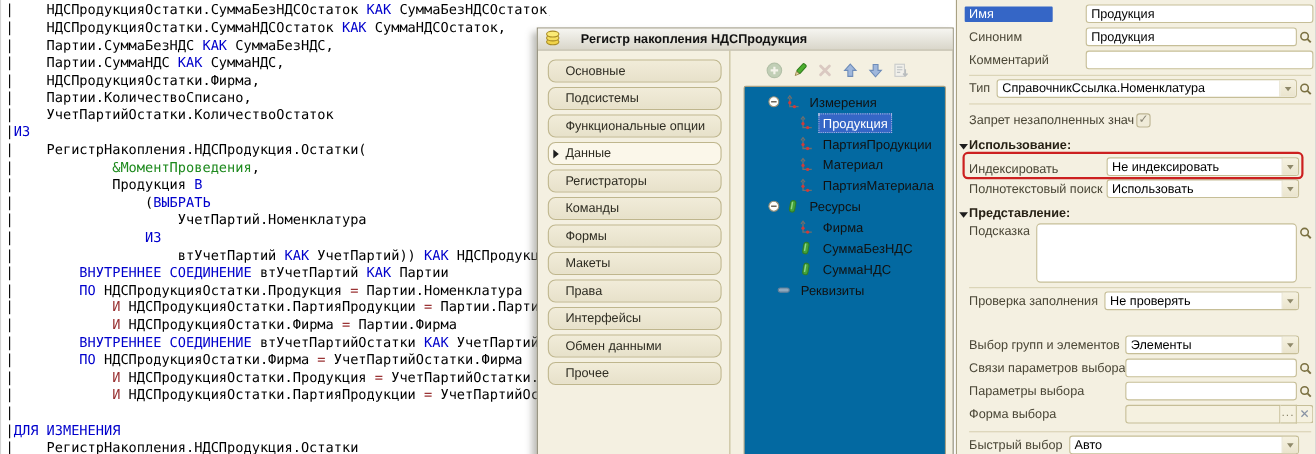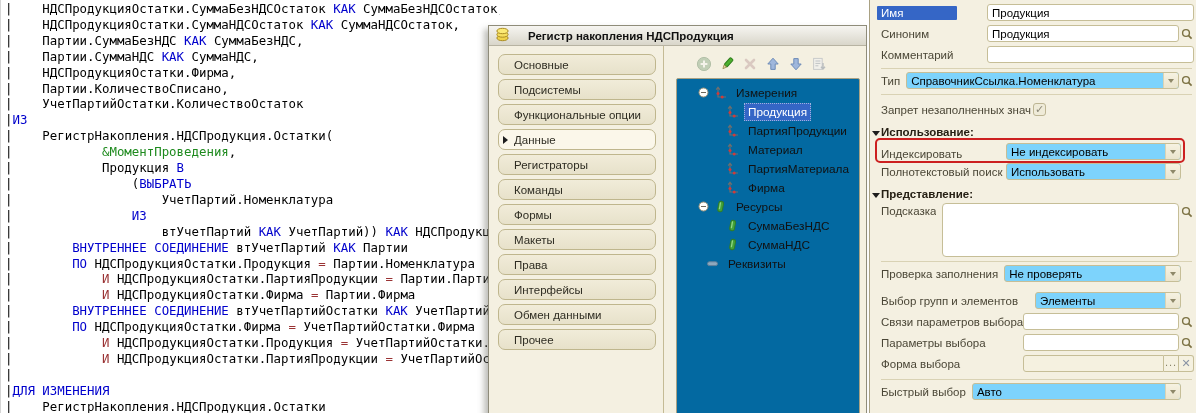--- a/index.html
+++ b/index.html
@@ -56,21 +56,21 @@
     border-left:1px solid var(--border-dark);padding:1px 2px 0 11px;font-size:11.5px;color:var(--label);z-index:3;}
   .prow{display:flex;align-items:center;min-height:19px;margin-top:2px;}
   .prow.top{align-items:flex-start;}
   .plabel{flex:none;white-space:nowrap;overflow:hidden;}
   .plabel.auto{margin-right:6px;}
   .lw1{width:106px;} .lw2{width:125px;} .lw3{width:142px;}
   .plabel.sel{background:var(--sel-blue);color:#fff;padding:1px 4px;margin-left:-4px;width:80px;border-radius:1px;}
   .pinput{flex:1;min-width:0;height:17px;border:1px solid var(--border-tan);border-radius:3px;background:#fff;
     padding:0 4px;display:flex;align-items:center;color:#000;}
   .pinput.dis{background:#F5F1E0;}
-  .pselect{flex:1;min-width:0;height:17px;border:1px solid var(--border-tan);border-radius:3px;background:#7dd3fc;
+  .pselect{flex:1;min-width:0;height:17px;border:1px solid var(--border-tan);border-radius:3px;background:#ffffff;
     display:flex;align-items:stretch;color:#000;}
   .pselect .val{flex:1;min-width:0;padding:0 4px;display:flex;align-items:center;white-space:nowrap;overflow:hidden;}
   .dd{width:15px;flex:none;border-left:1px solid #D9D3B4;background:linear-gradient(#F6F2E1,#EAE4CD);
     display:flex;align-items:center;justify-content:center;border-radius:0 2px 2px 0;}
   .dd::after{content:"";width:0;height:0;border-top:4px solid #8E8869;border-left:3.5px solid transparent;border-right:3.5px solid transparent;}
   .pr13{margin-right:13px;}
   .qbtn{width:14px;height:16px;flex:none;display:inline-flex;align-items:center;justify-content:center;margin-left:1px;}
   .psep{height:1px;background:#D9D2B4;margin:4px 2px 2px 0;}
   .psection{font-weight:bold;color:#262014;margin:6px 0 1px -9px;display:flex;align-items:center;height:14px;}
   .psection .tri{width:9px;display:inline-flex;}
@@ -246,48 +246,48 @@
                 <svg width="13" height="13" viewBox="0 0 13 13">
                   <path d="M4 3 L4 11 L12 11" stroke="#6E6E6E" stroke-width="1.2" fill="none"></path>
                   <path d="M2.2 3.6 L4 1.2 L5.8 3.6" stroke="#6E6E6E" stroke-width="1.2" fill="none"></path>
                   <circle cx="4" cy="7.4" r="1.5" fill="#D03A3A"></circle>
                   <circle cx="8.2" cy="11" r="1.5" fill="#D03A3A"></circle>
                 </svg>
               </span>
               <span class="tree-label">ПартияМатериала</span>
             </div>
             <div class="tree-item">
-              <span class="spacer" style="width: 34px;"></span>
-              <span class="t-icon">
-                <svg width="13" height="13" viewBox="0 0 13 13">
-                  <path d="M4 3 L4 11 L12 11" stroke="#6E6E6E" stroke-width="1.2" fill="none"></path>
-                  <path d="M2.2 3.6 L4 1.2 L5.8 3.6" stroke="#6E6E6E" stroke-width="1.2" fill="none"></path>
-                  <circle cx="4" cy="7.4" r="1.5" fill="#D03A3A"></circle>
-                  <circle cx="8.2" cy="11" r="1.5" fill="#D03A3A"></circle>
-                </svg>
-              </span>
-              <span class="tree-label">Фирма</span>
-            </div>
-            <div class="tree-item">
               <span class="spacer" style="width: 6px;"></span>
               <span class="t-exp">
                 <svg width="11" height="11" viewBox="0 0 11 11">
                   <circle cx="5.5" cy="5.5" r="4.5" fill="#FEFEFB" stroke="#98917A"></circle>
                   <line x1="3" y1="5.5" x2="8" y2="5.5" stroke="#6D675A" stroke-width="1.2"></line>
                 </svg>
               </span>
               <span class="t-icon">
                 <svg width="13" height="13" viewBox="0 0 13 13">
                   <g transform="rotate(10 6.5 6.5)">
                     <rect x="4.2" y="1.2" width="4.8" height="10.6" rx="2.4" fill="#43A33A" stroke="#2E7D2A"></rect>
                     <rect x="5.2" y="2.4" width="1.3" height="7" rx="0.65" fill="#8FD586"></rect>
                   </g>
                 </svg>
               </span>
               <span class="tree-label">Ресурсы</span>
+            </div>
+            <div class="tree-item">
+              <span class="spacer" style="width: 34px;"></span>
+              <span class="t-icon">
+                <svg width="13" height="13" viewBox="0 0 13 13">
+                  <path d="M4 3 L4 11 L12 11" stroke="#6E6E6E" stroke-width="1.2" fill="none"></path>
+                  <path d="M2.2 3.6 L4 1.2 L5.8 3.6" stroke="#6E6E6E" stroke-width="1.2" fill="none"></path>
+                  <circle cx="4" cy="7.4" r="1.5" fill="#D03A3A"></circle>
+                  <circle cx="8.2" cy="11" r="1.5" fill="#D03A3A"></circle>
+                </svg>
+              </span>
+              <span class="tree-label">Фирма</span>
             </div>
             <div class="tree-item">
               <span class="spacer" style="width: 34px;"></span>
               <span class="t-icon">
                 <svg width="13" height="13" viewBox="0 0 13 13">
                   <g transform="rotate(10 6.5 6.5)">
                     <rect x="4.2" y="1.2" width="4.8" height="10.6" rx="2.4" fill="#43A33A" stroke="#2E7D2A"></rect>
                     <rect x="5.2" y="2.4" width="1.3" height="7" rx="0.65" fill="#8FD586"></rect>
                   </g>
                 </svg>
@@ -413,21 +413,21 @@
     <div class="psep"></div>
 
     <div class="prow">
       <span class="plabel auto">Проверка заполнения</span>
       <span class="pselect pr13">
         <span class="val">Не проверять</span>
         <span class="dd"></span>
       </span>
     </div>
 
-    <div class="prow" style="margin-top:8px;gap:12px;">
+    <div class="prow" style="margin-top:21px;">
       <span class="plabel lw3">Выбор групп и элементов</span>
       <span class="pselect pr13">
         <span class="val">Элементы</span>
         <span class="dd"></span>
       </span>
     </div>
 
     <div class="prow">
       <span class="plabel lw3">Связи параметров выбора</span>
       <span class="pinput">

